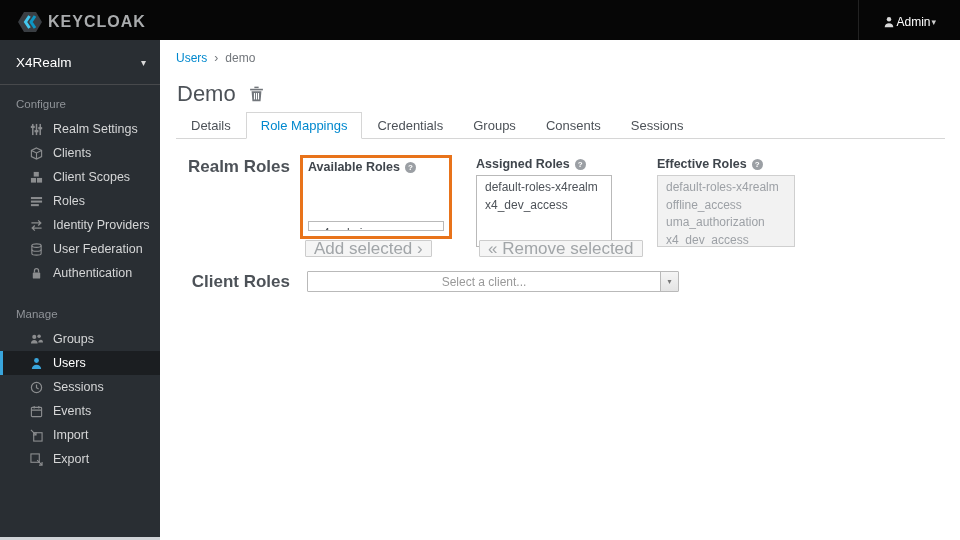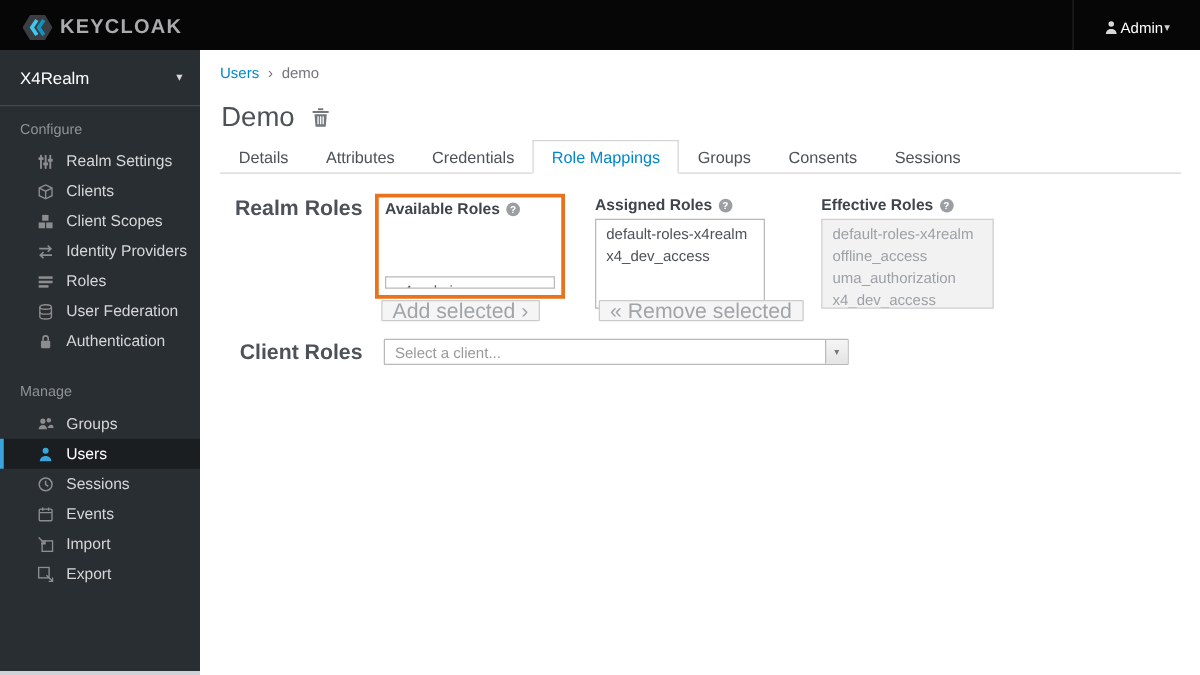--- a/index.html
+++ b/index.html
@@ -47,21 +47,21 @@
   .highlight-box{position:absolute;left:140px;top:115px;width:152px;height:84px;border:3px solid #e8731a;box-sizing:border-box;padding:2px 5px 5px 5px;display:flex;flex-direction:column;gap:44px;}
   .highlight-box .listbox{margin-top:3px;flex:1;}
   .assigned-group{position:absolute;left:316px;top:117px;width:136px;}
   .effective-group{position:absolute;left:497px;top:117px;width:138px;}
   .assigned-group .listbox,.effective-group .listbox{margin-top:4px;height:64px;}
   .role-btn{position:absolute;height:17px;font-size:17px;line-height:13px;color:#a1a5a8;background:#f5f5f5;border:1px solid #cccccc;border-radius:1px;padding:1px 8px;box-sizing:border-box;cursor:pointer;white-space:nowrap;font-family:"Liberation Sans",sans-serif;}
   .btn-add{left:145px;top:200px;}
   .btn-remove{left:319px;top:200px;}
   
   .client-select{position:absolute;left:147px;top:231px;width:370px;height:19px;border:1px solid #b9b9b9;border-radius:1px;background:#fff;display:flex;align-items:center;cursor:pointer;box-sizing:content-box;}
-  .client-select .placeholder{flex:1;font-size:12px;color:#999;padding:0 8px;white-space:nowrap;overflow:hidden;}
+  .client-select .placeholder{flex:1;font-size:12px;color:#999;padding:0 8px;white-space:nowrap;overflow:hidden;text-align:center;}
   .client-select .select-caret{width:17px;align-self:stretch;border-left:1px solid #b9b9b9;background:linear-gradient(#f5f5f5,#e4e4e4);display:flex;align-items:center;justify-content:center;font-size:8px;color:#777;}
   svg{display:block;}
 </style>
 </head>
 <body>
 
 <div class="topbar">
   <div class="brand">
     <span>
       <svg width="24" height="24" viewBox="0 0 24 24">
@@ -119,36 +119,36 @@
       <svg width="13" height="13" viewBox="0 0 14 14" fill="currentColor">
           <rect x="4" y="1" width="5.5" height="5"></rect>
           <rect x="1" y="7.5" width="5.5" height="5"></rect>
           <rect x="7.5" y="7.5" width="5.5" height="5"></rect>
         </svg>
     </span>
     <span>Client Scopes</span>
   </div>
   <div class="nav-item">
     <span class="icon">
+      <svg width="13" height="13" viewBox="0 0 14 14" fill="currentColor">
+          <rect x="1" y="2.2" width="12" height="2.2"></rect>
+          <rect x="1" y="6" width="12" height="2.2"></rect>
+          <rect x="1" y="9.8" width="8.5" height="2.2"></rect>
+        </svg>
+    </span>
+    <span>Roles</span>
+  </div>
+  <div class="nav-item">
+    <span class="icon">
       <svg width="13" height="13" viewBox="0 0 14 14" fill="none" stroke="currentColor" stroke-width="1.4">
           <path d="M1.5 4.2h10M8.8 1.5l2.8 2.7-2.8 2.7"></path>
           <path d="M12.5 9.8h-10M5.2 7.1L2.4 9.8l2.8 2.7"></path>
         </svg>
     </span>
     <span>Identity Providers</span>
-  </div>
-  <div class="nav-item">
-    <span class="icon">
-      <svg width="13" height="13" viewBox="0 0 14 14" fill="currentColor">
-          <rect x="1" y="2.2" width="12" height="2.2"></rect>
-          <rect x="1" y="6" width="12" height="2.2"></rect>
-          <rect x="1" y="9.8" width="8.5" height="2.2"></rect>
-        </svg>
-    </span>
-    <span>Roles</span>
   </div>
   <div class="nav-item">
     <span class="icon">
       <svg width="13" height="13" viewBox="0 0 14 14" fill="none" stroke="currentColor" stroke-width="1.2">
           <ellipse cx="7" cy="2.8" rx="5" ry="1.9"></ellipse>
           <path d="M2 2.8v8.4c0 1 2.2 1.9 5 1.9s5-.9 5-1.9V2.8"></path>
           <path d="M2 7c0 1 2.2 1.9 5 1.9S12 8 12 7"></path>
         </svg>
     </span>
     <span>User Federation</span>
@@ -241,23 +241,22 @@
           <path d="M2.4 5h9.2l-.8 9.4H3.2z"></path>
           <rect x="4.6" y="6.6" width="1" height="6" fill="#fff"></rect>
           <rect x="6.5" y="6.6" width="1" height="6" fill="#fff"></rect>
           <rect x="8.4" y="6.6" width="1" height="6" fill="#fff"></rect>
         </svg>
     </span>
   </div>
 
   <div class="tabs-row">
     <span class="tab">Details</span>
-    <span class="tab">Attributes</span>
+    <span class="tab active">Role Mappings</span>
     <span class="tab">Credentials</span>
-    <span class="tab active">Role Mappings</span>
     <span class="tab">Groups</span>
     <span class="tab">Consents</span>
     <span class="tab">Sessions</span>
   </div>
 
   <div class="form-label lbl-realm-roles">Realm Roles</div>
 
   <div class="highlight-box">
     <div class="role-col-label">
       <span>Available Roles</span>

